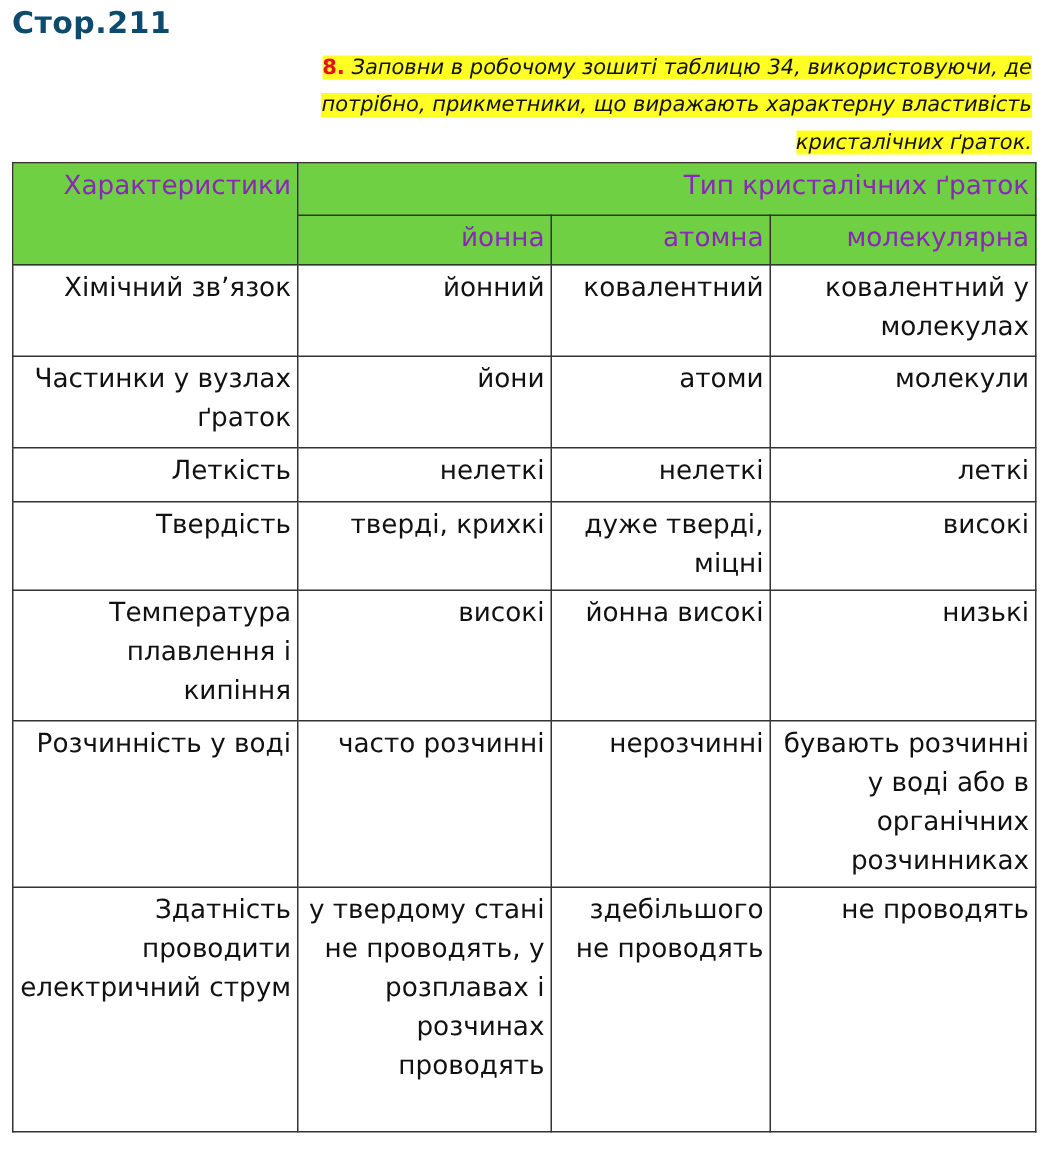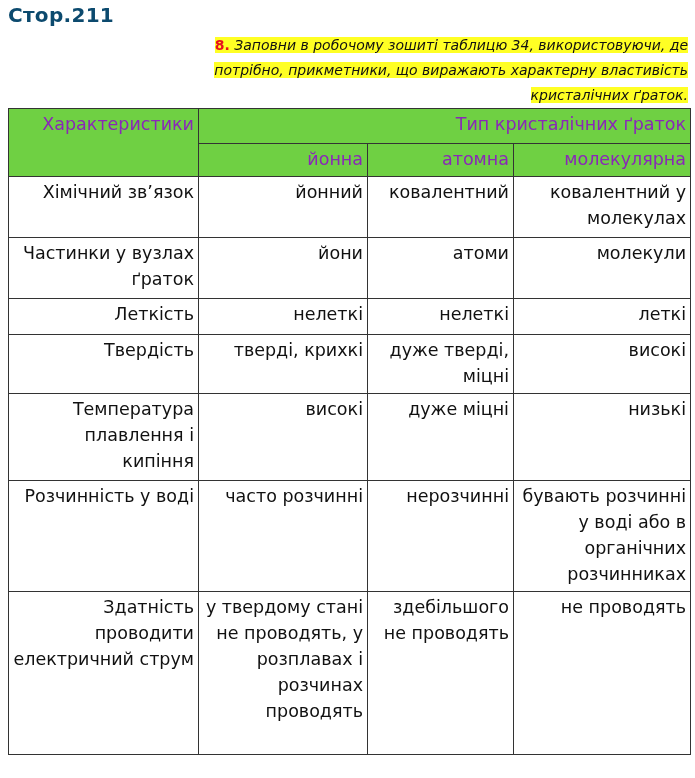--- a/index.html
+++ b/index.html
@@ -91,21 +91,21 @@
     </tr>
     <tr class="r4">
       <td>Твердість</td>
       <td>тверді, крихкі</td>
       <td>дуже тверді, міцні</td>
       <td>високі</td>
     </tr>
     <tr class="r5">
       <td>Температура плавлення і кипіння</td>
       <td>високі</td>
-      <td>дуже міцні</td>
+      <td>йонна високі</td>
       <td>низькі</td>
     </tr>
     <tr class="r6">
       <td>Розчинність у воді</td>
       <td>часто розчинні</td>
       <td>нерозчинні</td>
       <td>бувають розчинні у воді або в органічних розчинниках</td>
     </tr>
     <tr class="r7">
       <td>Здатність проводити електричний струм</td>

